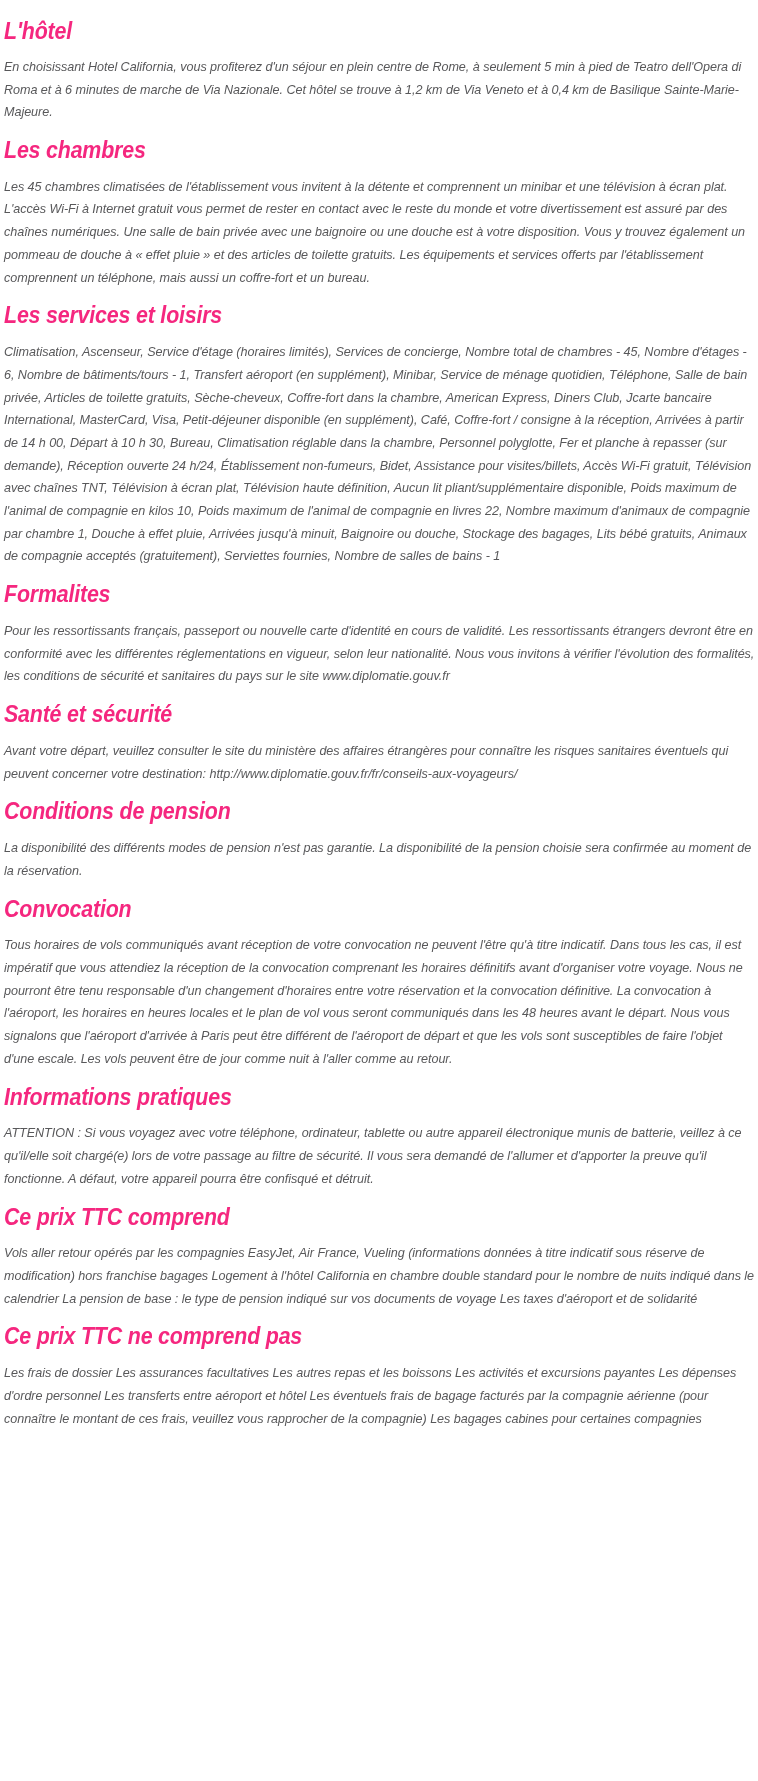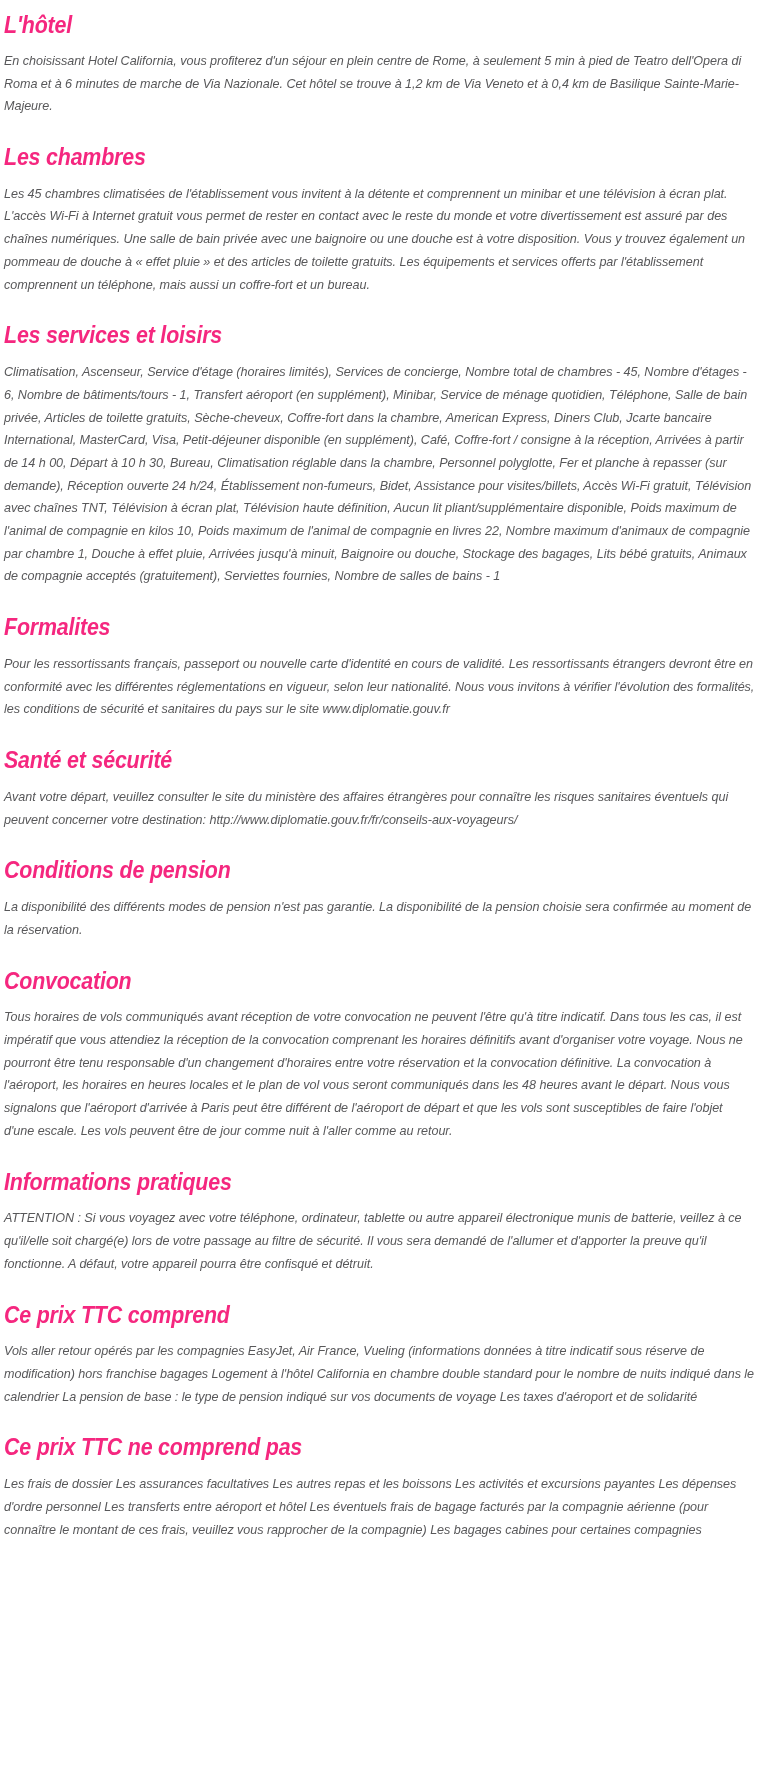--- a/index.html
+++ b/index.html
@@ -43,24 +43,24 @@
     color: #58585a;
     margin: 0;
     text-align: left;
     letter-spacing: -0.05px;
     transform: scaleX(0.955);
     transform-origin: left top;
     width: 105%;
   }
   
   .section + .section {
-    margin-top: 27px;
+    margin-top: 14px;
   }
   .s-hotel h2.section-title { margin-bottom: 12px; }
-  .s-hotel { padding-top: 13px; }
+  .s-hotel { padding-top: 19px; }
 </style>
 </head>
 <body style="background: rgb(255, 255, 255);">
 
 <div class="page">
 
   <div class="section s-hotel">
     <h2 class="section-title" style="color: rgb(245, 39, 127);">L'hôtel</h2>
     <p class="section-body" style="color: rgb(88, 88, 90);">En choisissant Hotel California, vous profiterez d'un séjour en plein centre de Rome, à seulement 5 min à pied de Teatro dell'Opera di Roma et à 6 minutes de marche de Via Nazionale. Cet hôtel se trouve à 1,2 km de Via Veneto et à 0,4 km de Basilique Sainte-Marie-Majeure.</p>
   </div>

